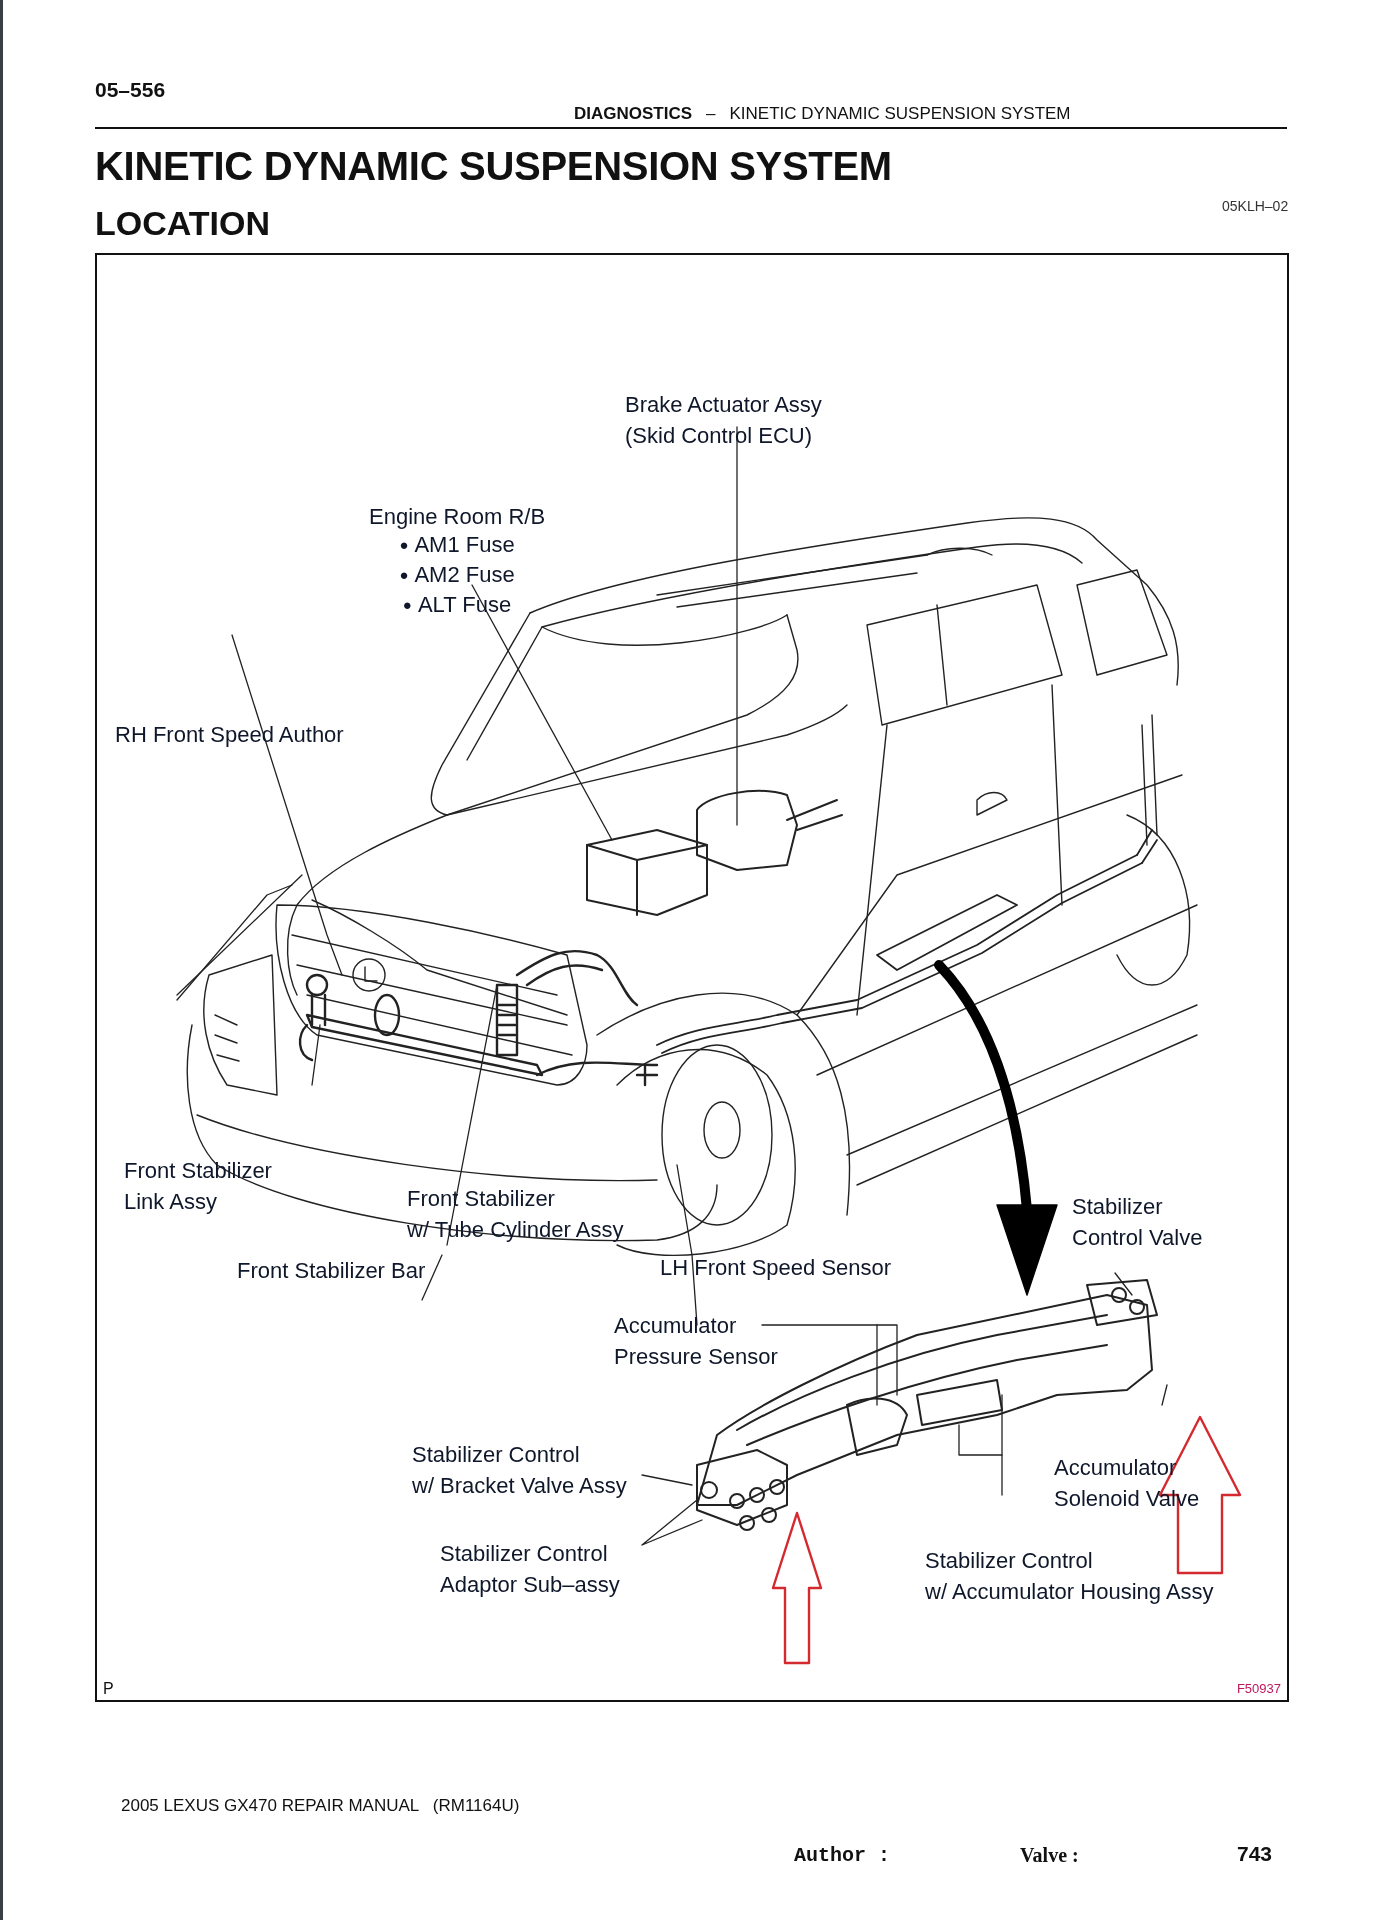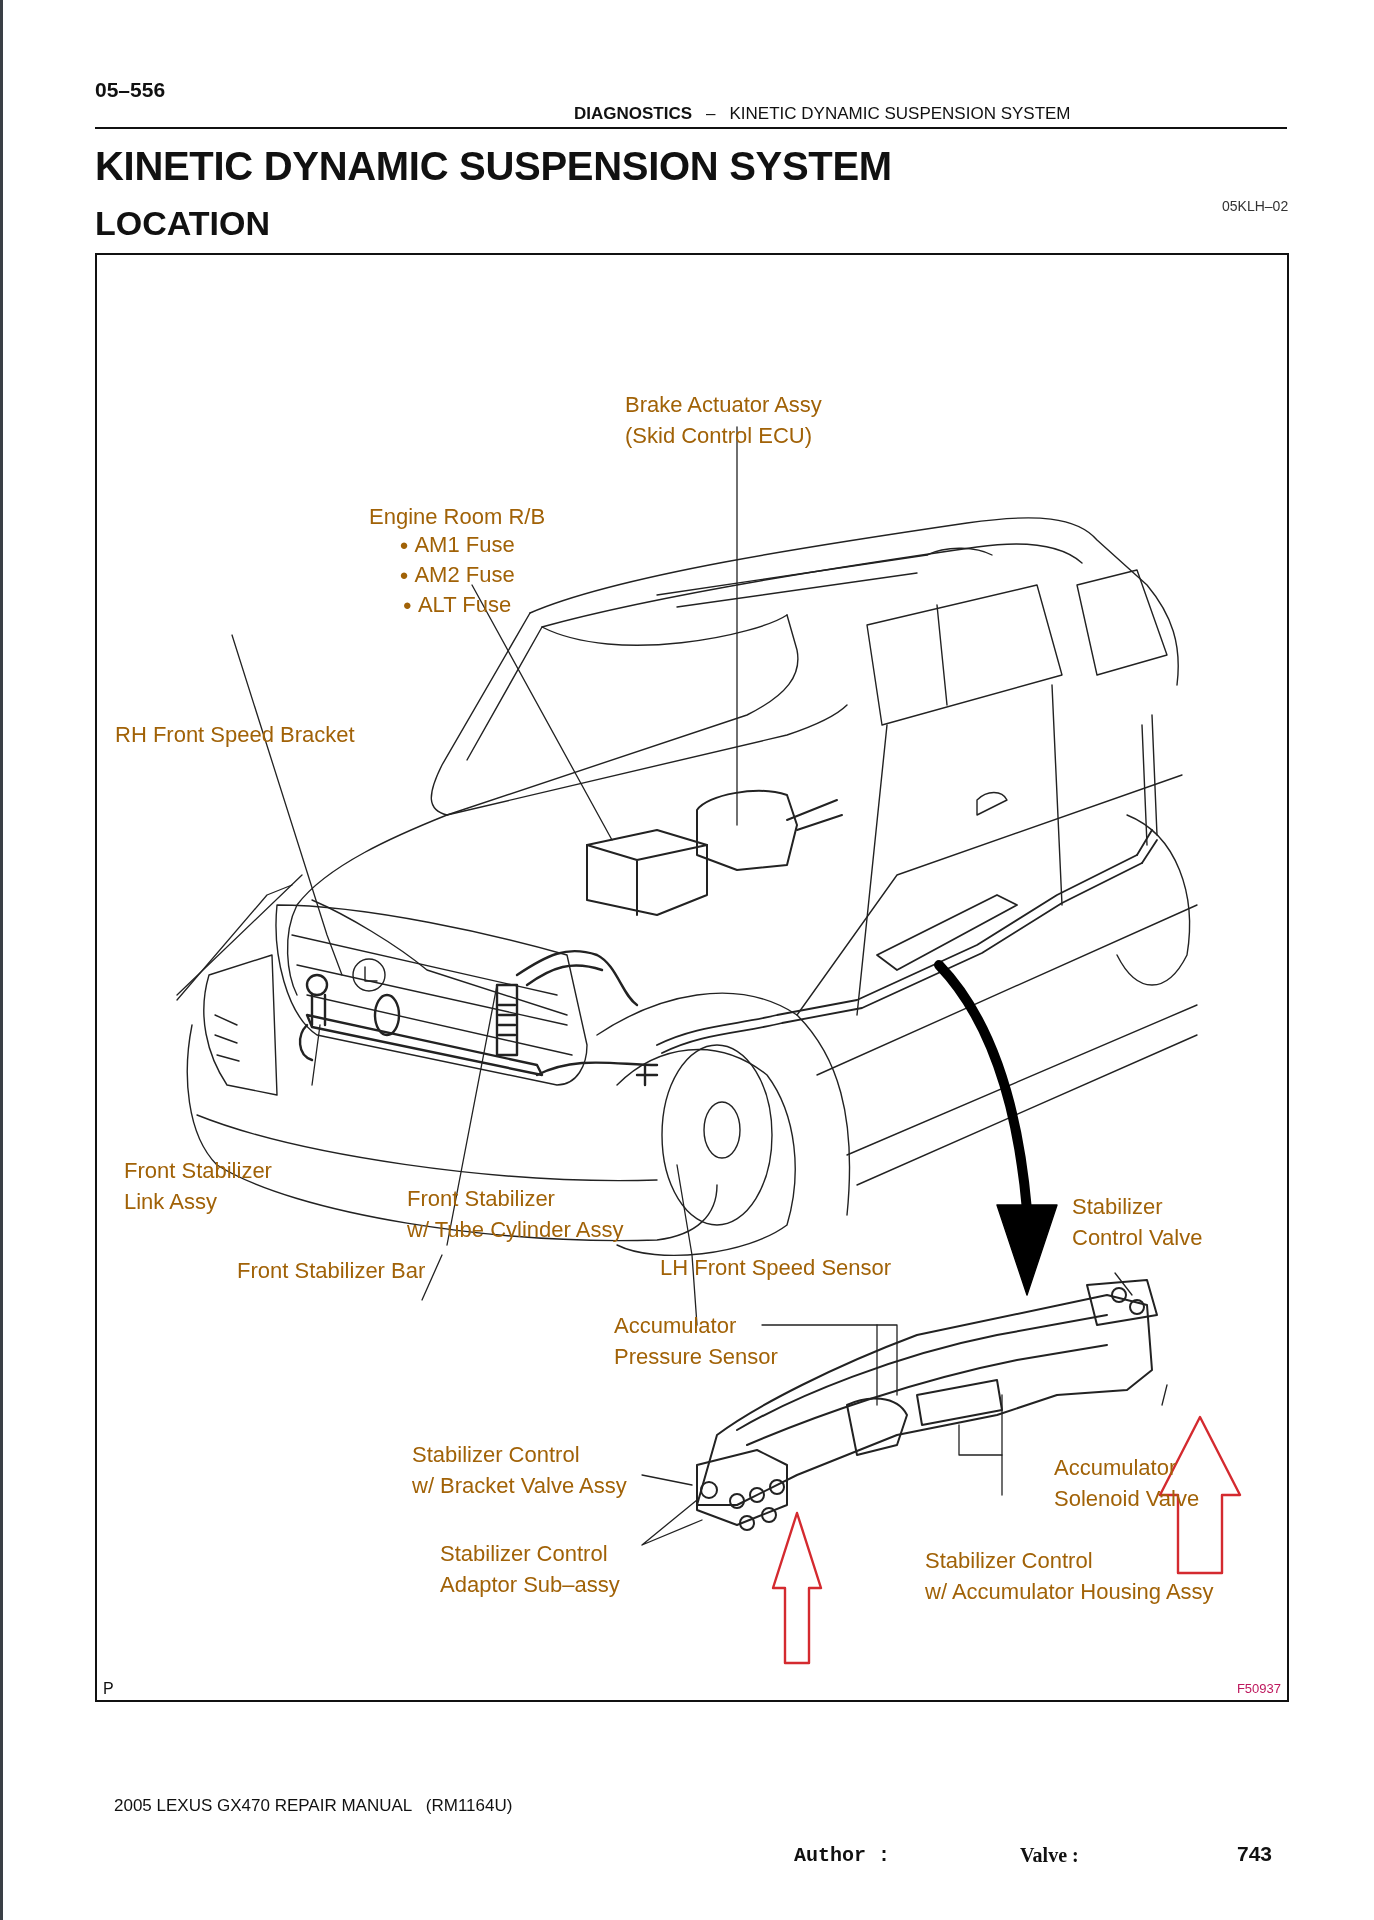--- a/index.html
+++ b/index.html
@@ -12,25 +12,25 @@
   .page-num-top { left: 95px; top: 78px; font-size: 21px; font-weight: bold; }
   .running-head { left: 536px; top: 104px; font-size: 17px; margin-left: 38px; }
   .running-head .sec { font-weight: bold; }
   .running-head .dash { margin: 0 14px; }
   .head-rule { position: absolute; left: 95px; top: 127px; width: 1192px; height: 2px; background: #111; }
   .title { left: 95px; top: 144px; font-size: 40px; font-weight: bold; letter-spacing: -0.3px; }
   .subtitle { left: 95px; top: 204px; font-size: 34px; font-weight: bold; }
   .doc-id { left: 1222px; top: 198px; font-size: 14px; color: #333; }
   .frame { position: absolute; left: 95px; top: 253px; width: 1190px; height: 1445px; border: 2px solid #111; }
   .frame svg { position: absolute; left: 0; top: 0; }
-  .lbl { position: absolute; font-size: 22px; line-height: 31px; color: #a16207; white-space: nowrap; }
+  .lbl { position: absolute; font-size: 22px; line-height: 31px; color: #0f172a; white-space: nowrap; }
   .bullet::before { content: "\25CF"; font-size: 15px; margin-right: 6px; position: relative; top: -2px; }
   .fig-p { position: absolute; left: 6px; bottom: 2px; font-size: 16px; }
   .fig-id { position: absolute; right: 6px; bottom: 4px; font-size: 13px; color: #be185d; }
-  .footer-manual { left: 114px; top: 1796px; font-size: 17px; }
+  .footer-manual { left: 121px; top: 1796px; font-size: 17px; }
   .footer-author { left: 794px; top: 1844px; font-family: Liberation Mono, monospace; font-weight: bold; font-size: 20px; text-align: center; }
   .footer-date { left: 1020px; top: 1844px; font-family: "Liberation Serif", serif; font-weight: bold; font-size: 20px; }
   .footer-page { left: 1237px; top: 1842px; font-size: 21px; font-weight: bold; }
 </style>
 </head>
 <body>
 
 <div class="left-strip"></div>
 
 <div class="abs page-num-top">05–556</div>
@@ -166,21 +166,21 @@
   <div class="lbl" style="left:528px;top:134px;">
     <div>Brake Actuator Assy</div>
     <div>(Skid Control ECU)</div>
   </div>
   <div class="lbl" style="left:272px;top:248px;line-height:28px;text-align:center;">
     <div>Engine Room R/B</div>
     <div class="bullet">AM1 Fuse</div>
     <div class="bullet">AM2 Fuse</div>
     <div class="bullet">ALT Fuse</div>
   </div>
-  <div class="lbl" style="left:18px;top:464px;">RH Front Speed Bracket</div>
+  <div class="lbl" style="left:18px;top:464px;">RH Front Speed Author</div>
   <div class="lbl" style="left:27px;top:900px;">
     <div>Front Stabilizer</div>
     <div>Link Assy</div>
   </div>
   <div class="lbl" style="left:310px;top:928px;">
     <div>Front Stabilizer</div>
     <div>w/ Tube Cylinder Assy</div>
   </div>
   <div class="lbl" style="left:140px;top:1000px;">Front Stabilizer Bar</div>
   <div class="lbl" style="left:563px;top:997px;">LH Front Speed Sensor</div>

